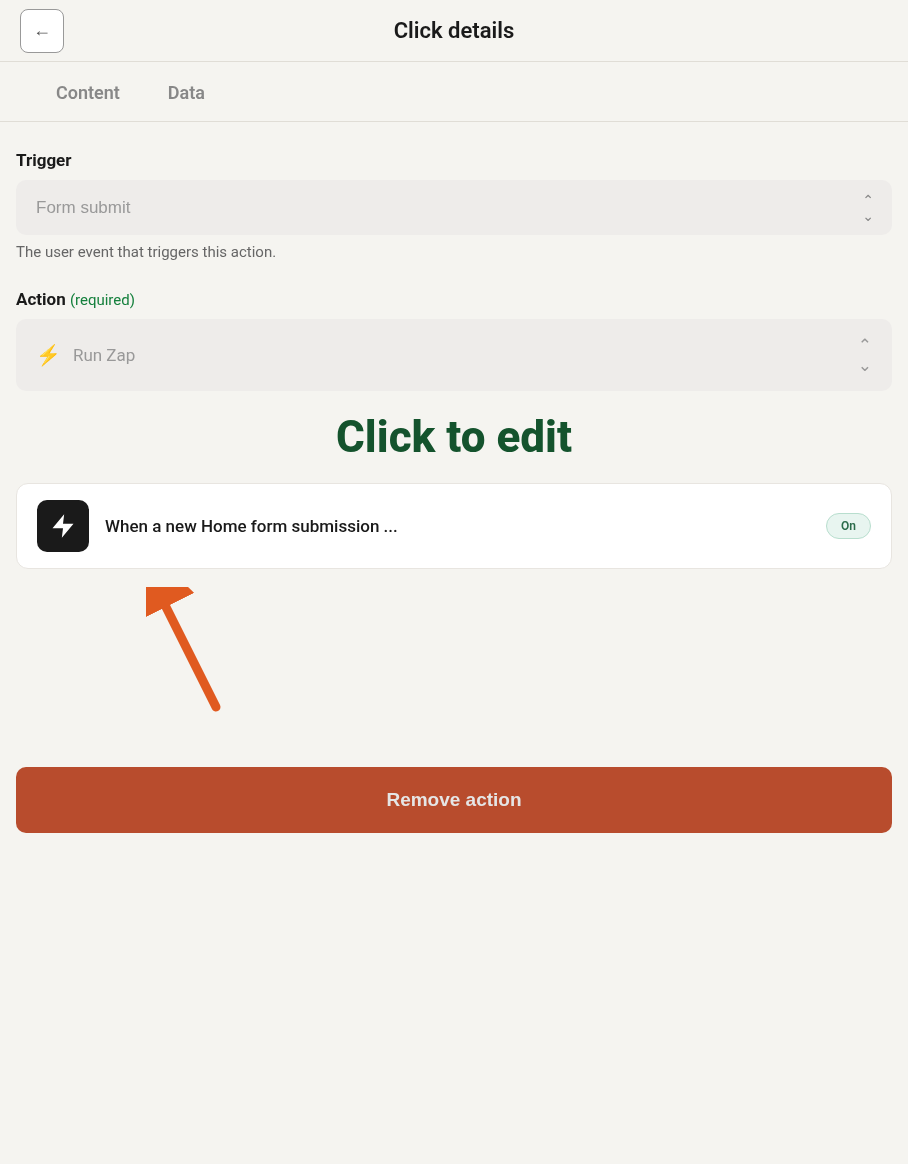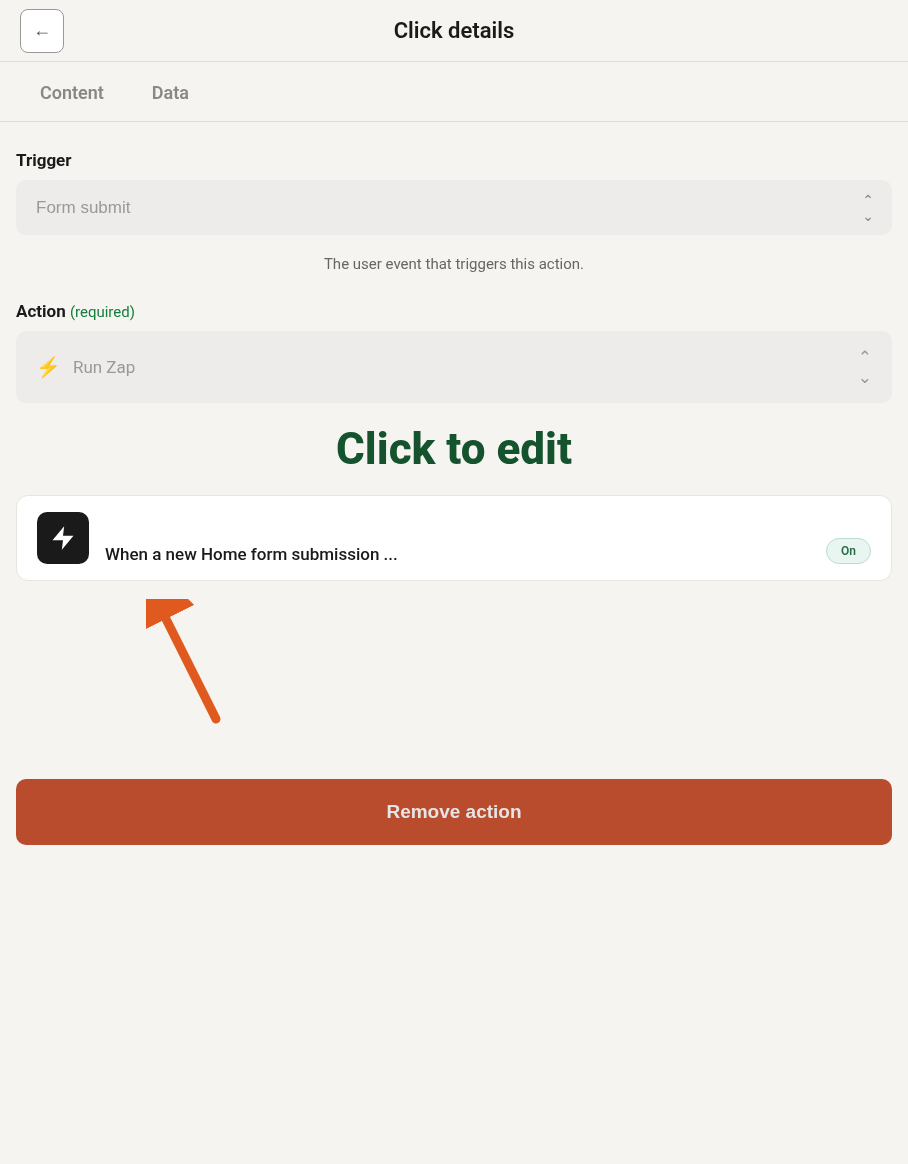--- a/index.html
+++ b/index.html
@@ -39,21 +39,21 @@
     }
     .header-title {
       font-size: 22px;
       font-weight: 600;
       color: #1a1a1a;
     }
 
     
     .tabs {
       display: flex;
-      padding: 0 16px;
+      padding: 0 32px;
       background: #f5f4f0;
       border-bottom: 1px solid #e0ddd6;
       gap: 0;
     }
     .tab {
       padding: 20px 24px 16px;
       font-size: 18px;
       font-weight: 600;
       color: #888;
       cursor: pointer;
@@ -97,22 +97,21 @@
       margin-bottom: 10px;
     }
     .field-label .required-note {
       font-weight: 400;
       color: #15803d;
       font-size: 15px;
     }
     .field-hint {
       font-size: 15px;
       color: #666;
-      margin-top: 20px;
-      text-align: center;
+      margin-top: 8px;
     }
     .select-wrapper {
       position: relative;
     }
     .select-wrapper select {
       width: 100%;
       background: #eeecea;
       border: none;
       border-radius: 10px;
       padding: 18px 20px;
@@ -154,21 +153,21 @@
       color: #bbb;
       font-size: 20px;
     }
 
     
     .zap-row {
       background: white;
       border-radius: 12px;
       padding: 16px 20px;
       display: flex;
-      align-items: flex-end;
+      align-items: center;
       gap: 16px;
       border: 1px solid #e8e5e0;
     }
     .zap-icon-box {
       width: 52px;
       height: 52px;
       background: #1a1a1a;
       border-radius: 10px;
       display: flex;
       align-items: center;

